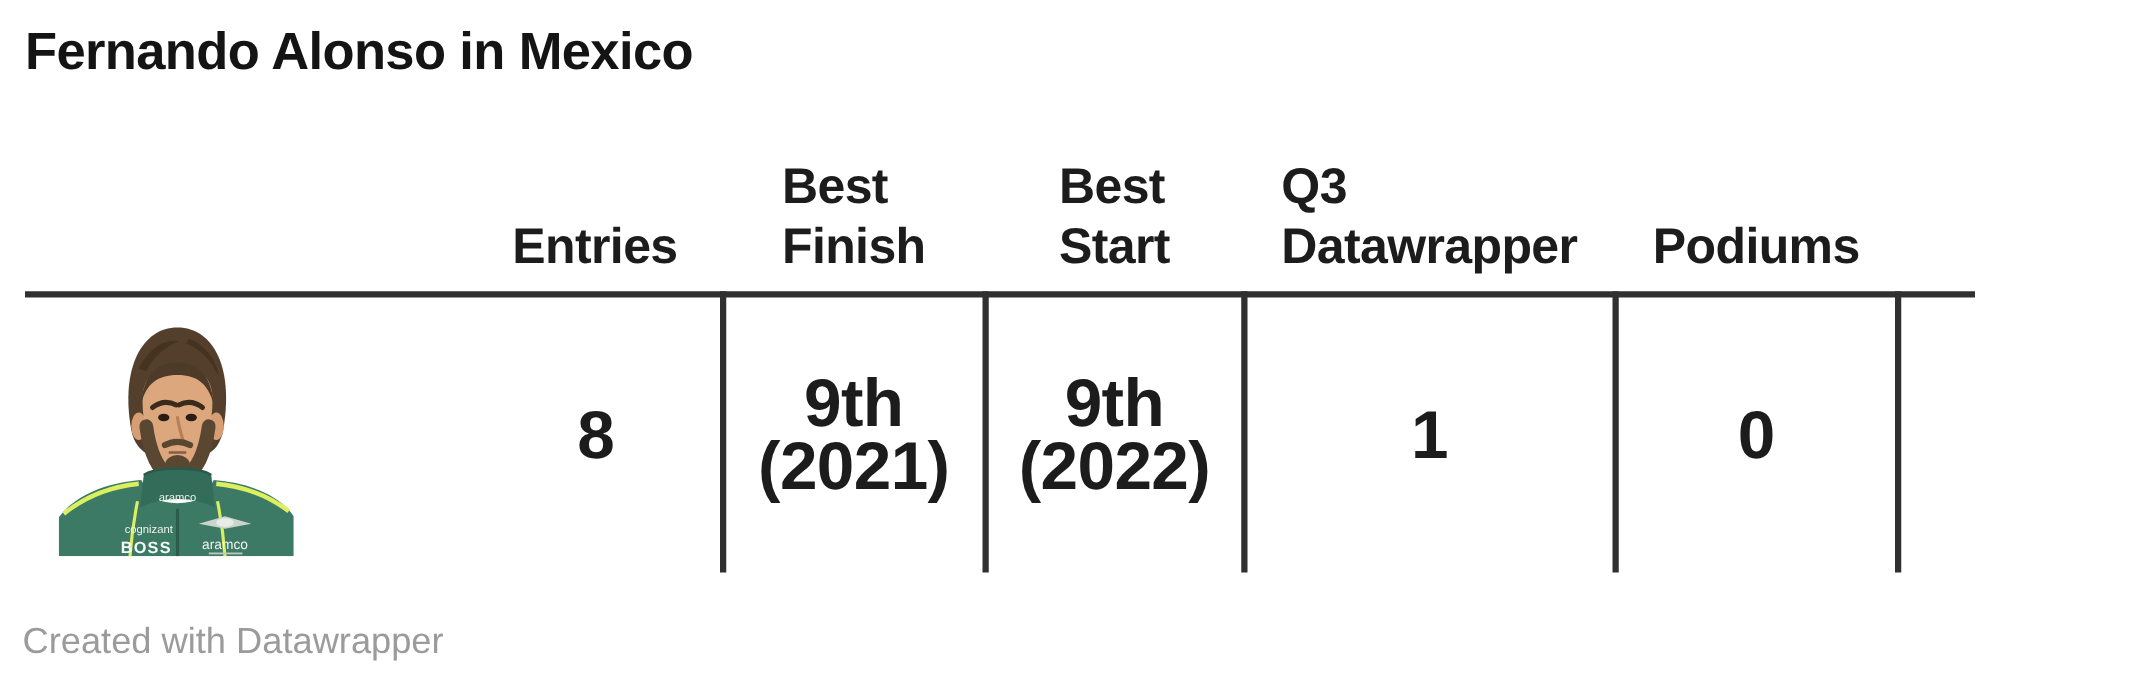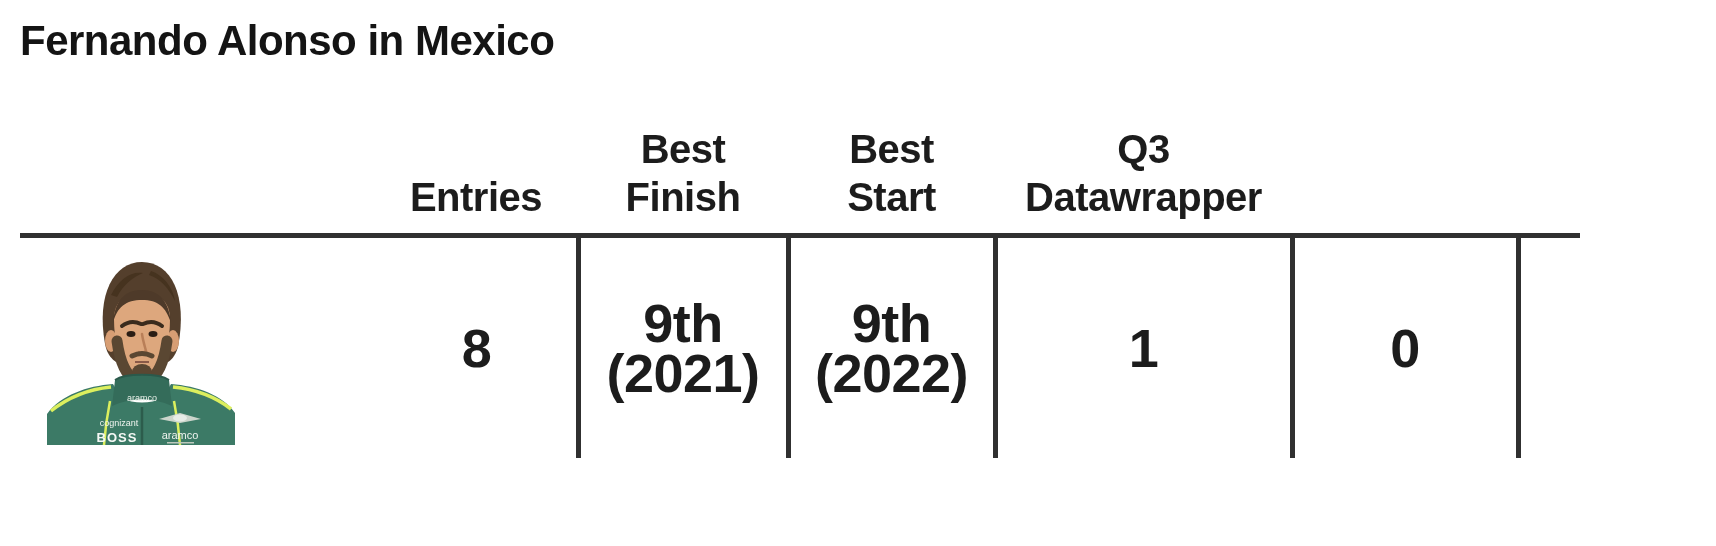--- a/index.html
+++ b/index.html
@@ -11,21 +11,21 @@
     position:absolute;left:20px;top:16px;
     font-size:42px;line-height:50px;font-weight:700;color:#141414;
     letter-spacing:-0.5px;white-space:nowrap;
   }
   .thead{
     position:absolute;left:20px;top:100px;width:1680px;height:133px;
     display:grid;grid-template-columns:558px 210px 207px 297px 226px 182px;
   }
   .cell-h{
     display:flex;align-items:flex-end;justify-content:center;
-    text-align:center;font-size:40px;font-weight:700;line-height:48px;
+    font-size:40px;font-weight:700;line-height:48px;
     padding-bottom:12px;white-space:pre-line;color:#1c1c1c;letter-spacing:-0.5px;
   }
   .cell-h.first{justify-content:flex-end;text-align:center;padding-right:36px;}
   .rule-h{
     position:absolute;left:20px;top:233px;width:1680px;height:5px;background:#303030;
   }
   .rule-v{
     position:absolute;top:233px;width:5px;height:225px;background:#303030;
   }
   .tbody{
@@ -56,20 +56,21 @@
   <div class="title">Fernando Alonso in Mexico</div>
 
   <div class="thead">
     <div class="cell-h first">Entries</div>
     <div class="cell-h">Best
 Finish</div>
     <div class="cell-h">Best
 Start</div>
     <div class="cell-h">Q3
 Datawrapper</div>
+    <div class="cell-h">Podiums</div>
   </div>
 
   <div class="rule-h"></div>
   <div class="rule-v" style="left:576px;"></div>
   <div class="rule-v" style="left:786px;"></div>
   <div class="rule-v" style="left:993px;"></div>
   <div class="rule-v" style="left:1290px;"></div>
   <div class="rule-v" style="left:1516px;"></div>
 
   <div class="tbody">
@@ -128,14 +129,15 @@
 
     <text x="72" y="177" font-size="9" fill="#eef3ee" text-anchor="middle">cognizant</text>
     <text x="70" y="193" font-size="13" font-weight="bold" letter-spacing="1" fill="#f5f8f5" text-anchor="middle">BOSS</text>
 
     <path d="M112,170 L133,164 L154,170 L133,174 Z" fill="#ccd5cc"></path>
     <ellipse cx="133" cy="169" rx="7" ry="3.5" fill="#e7ece7"></ellipse>
     <text x="133" y="190" font-size="11" fill="#eef3ee" text-anchor="middle">aramco</text>
     <rect x="120" y="193" width="27" height="1.5" fill="#bcc8bc"></rect>
   </svg>
 
+  <a class="footer">Created with Datawrapper</a>
 
 </div>
 
 </body></html>

